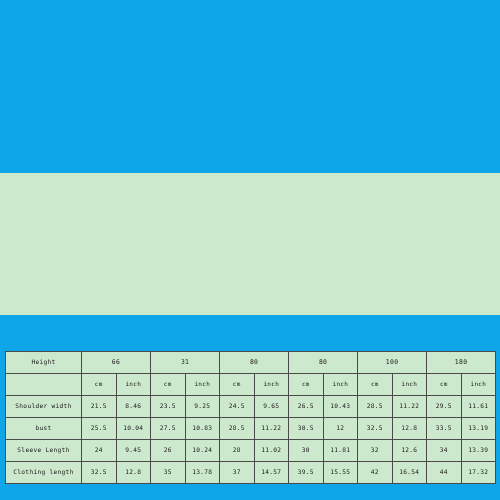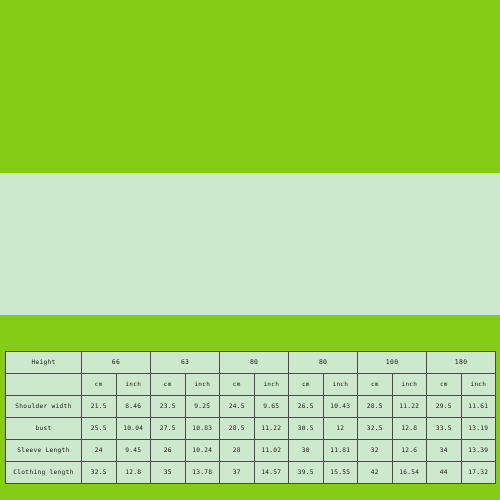--- a/index.html
+++ b/index.html
@@ -10,21 +10,21 @@
   body {
     width: 500px;
     height: 500px;
     overflow: hidden;
     font-family: "DejaVu Sans Mono", "Liberation Mono", monospace;
   }
   #page {
     position: relative;
     width: 500px;
     height: 500px;
-    background: #84cc16;
+    background: #0ea5e9;
   }
   #chart-panel {
     position: absolute;
     left: 0px;
     top: 173px;
     width: 500px;
     height: 142px;
     background: #cde9cd;
   }
   #size-table {
@@ -86,21 +86,21 @@
           <col class="datacol">
         <col class="datacol">
           <col class="datacol">
         <col class="datacol">
           <col class="datacol">
       </colgroup>
       <tbody>
         <tr>
           <td class="rowlabel">Height</td>
           <td class="sizehead" colspan="2">66</td>
-          <td class="sizehead" colspan="2">63</td>
+          <td class="sizehead" colspan="2">31</td>
           <td class="sizehead" colspan="2">80</td>
           <td class="sizehead" colspan="2">80</td>
           <td class="sizehead" colspan="2">100</td>
           <td class="sizehead" colspan="2">180</td>
         </tr>
 
         <tr>
           <td class="blank"></td>
           <td class="unit">cm</td>
           <td class="unit">inch</td>

